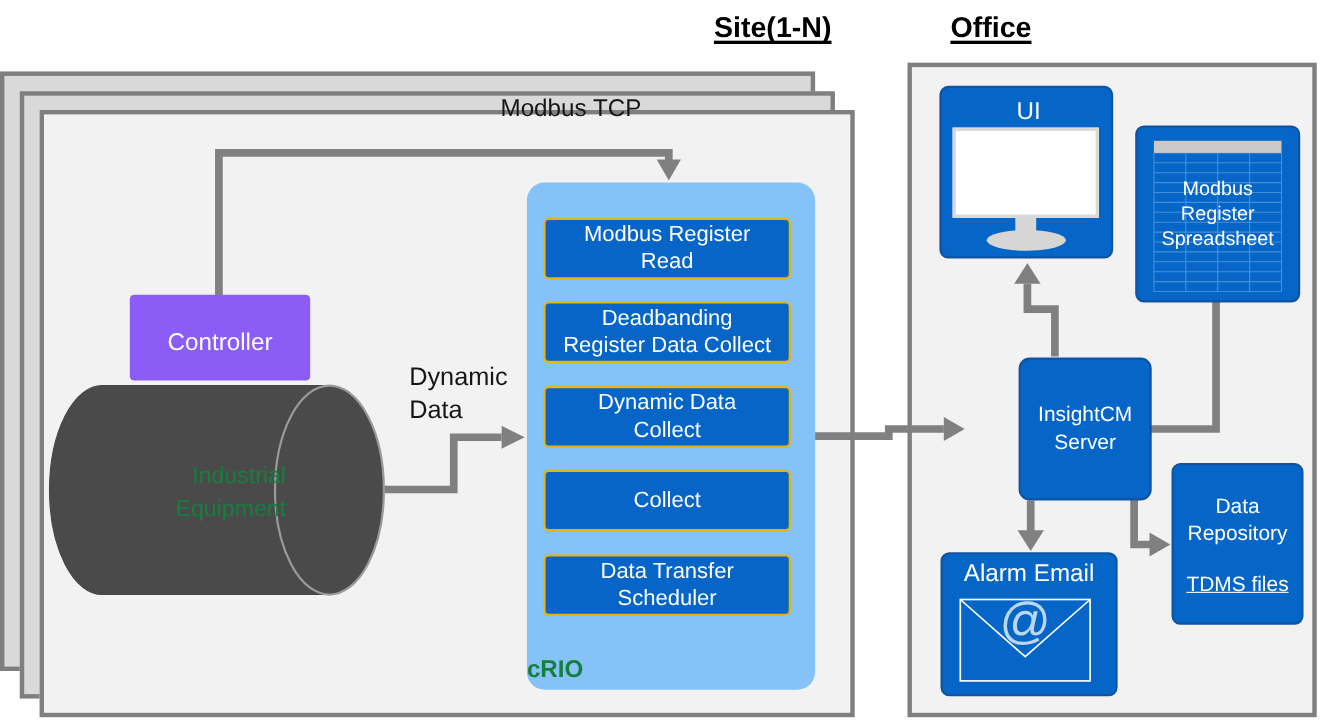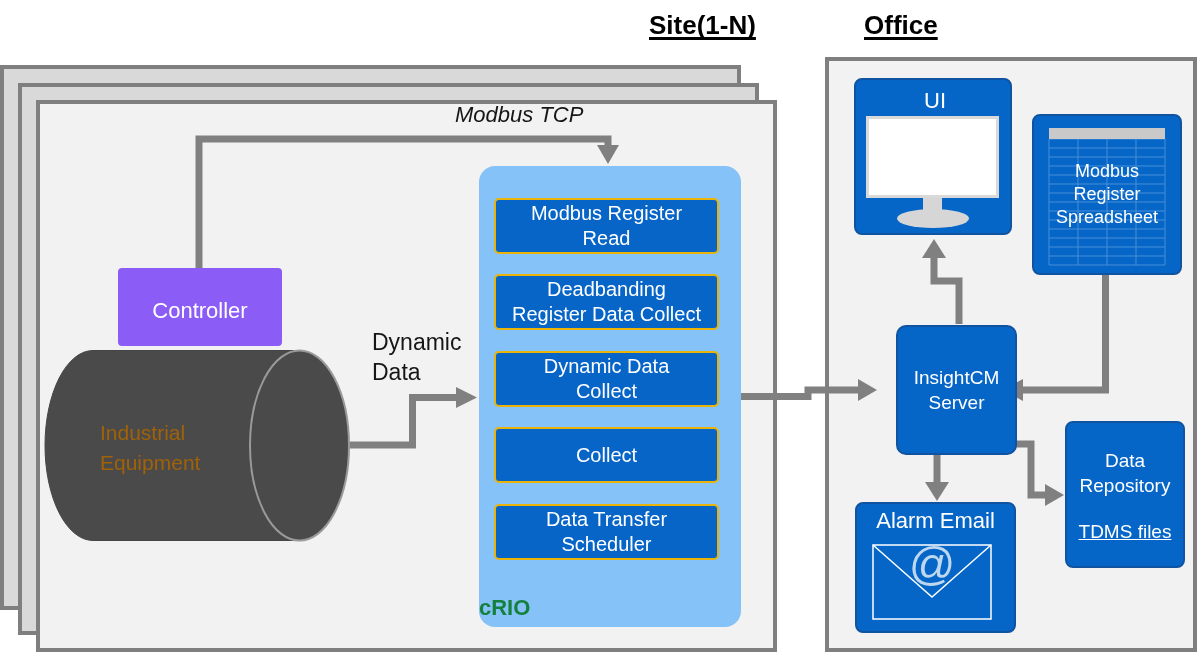--- a/index.html
+++ b/index.html
@@ -19,21 +19,21 @@
 
 <div class="stack" style="left:0px;top:65px;height:545px;background:#d9d9d9;"></div>
 <div class="stack" style="left:18px;top:83px;background:#d9d9d9;"></div>
 <div class="stack" style="left:36px;top:100px;background:#f2f2f2;"></div>
 
 <div class="abs" style="left:825px;top:57px;width:372px;height:595px;border:4px solid #7f7f7f;box-sizing:border-box;background:#f2f2f2;"></div>
 
 <div class="title" style="left:649px;top:10px;">Site(1-N)</div>
 <div class="title" style="left:864px;top:10px;">Office</div>
 
-<div class="lbl" style="left:455px;top:102px;font-style:italic;">Modbus TCP</div>
+<div class="lbl" style="left:455px;top:85px;">Modbus TCP</div>
 <div class="lbl" style="left:372px;top:327px;width:92px;text-align:left;line-height:30px;font-size:23px;">Dynamic<br>Data</div>
 
 <svg class="abs" style="left:0;top:0;" width="1200" height="656" viewBox="0 0 1200 656">
   <g stroke="#808080" stroke-width="7" fill="none">
     <polyline points="199,269 199,139 608,139 608,146"></polyline>
     <polyline points="349,445 412.5,445 412.5,397.5 456,397.5"></polyline>
     <polyline points="741,396.5 808,396.5 808,390 858,390"></polyline>
     <polyline points="1105.5,274 1105.5,390 1022,390"></polyline>
     <polyline points="959,324 959,281 934,281 934,258"></polyline>
     <polyline points="937,455 937,483"></polyline>
@@ -50,21 +50,21 @@
   </g>
 </svg>
 
 <div class="abs" style="left:118px;top:268px;width:164px;height:78px;background:#8b5cf6;border-radius:4px;
      color:#fff;font-size:22px;display:flex;align-items:center;justify-content:center;padding-top:7px;box-sizing:border-box;">Controller</div>
 
 <svg class="abs" style="left:40px;top:340px;" width="320" height="210" viewBox="0 0 320 210">
   <path d="M260,10.5 L53,10.5 A48,95 0 0 0 53,200.5 L260,200.5 Z" fill="#4a4a4a" stroke="#454545" stroke-width="1"></path>
   <ellipse cx="259.5" cy="105.5" rx="49.5" ry="95" fill="#4a4a4a" stroke="#9a9a9a" stroke-width="2"></ellipse>
 </svg>
-<div class="abs" style="left:100px;top:418px;width:160px;text-align:left;color:#a16207;font-size:21px;line-height:30px;">Industrial<br>Equipment</div>
+<div class="abs" style="left:100px;top:418px;width:160px;text-align:right;color:#15803d;font-size:21px;line-height:30px;">Industrial<br>Equipment</div>
 
 <div class="abs" style="left:479px;top:166px;width:262px;height:461px;background:#85c2f7;border-radius:16px;"></div>
 <div class="innerbox" style="top:198px;height:56px;">Modbus Register<br>Read</div>
 <div class="innerbox" style="top:274px;height:56px;">Deadbanding<br>Register Data Collect</div>
 <div class="innerbox" style="top:351px;height:56px;">Dynamic Data<br>Collect</div>
 <div class="innerbox" style="top:427px;height:56px;">Collect</div>
 <div class="innerbox" style="top:504px;height:56px;">Data Transfer<br>Scheduler</div>
 <div class="abs" style="left:479px;top:595px;width:262px;color:#15803d;font-size:22px;font-weight:bold;">cRIO</div>
 
 <div class="bluebox" style="left:854px;top:78px;width:158px;height:157px;"></div>
@@ -76,21 +76,21 @@
 <div class="bluebox" style="left:1032px;top:114px;width:150px;height:161px;"></div>
 <svg class="abs" style="left:1032px;top:114px;" width="150" height="161" viewBox="0 0 150 161">
   <g stroke="#bcd9f5" stroke-width="1" opacity="0.35">
     <path d="M17,25 H133 M17,34 H133 M17,43 H133 M17,52 H133 M17,61 H133 M17,70 H133 M17,79 H133 M17,88 H133 M17,97 H133 M17,106 H133 M17,115 H133 M17,124 H133 M17,133 H133 M17,142 H133 M17,151 H133"></path>
     <path d="M17,25 V151 M46,25 V151 M75,25 V151 M104,25 V151 M133,25 V151"></path>
   </g>
   <rect x="17" y="14" width="116" height="11" fill="#c9c9c9"></rect>
 </svg>
 <div class="abs" style="left:1032px;top:160px;width:150px;text-align:center;color:#fff;font-size:18px;line-height:23px;">Modbus<br>Register<br>Spreadsheet</div>
 
-<div class="bluebox" style="left:896px;top:325px;width:121px;height:130px;border-radius:10px;display:flex;align-items:center;justify-content:center;font-size:19px;line-height:25px;">InsightCM<br>Server</div>
+<div class="bluebox" style="left:926px;top:325px;width:121px;height:130px;border-radius:10px;display:flex;align-items:center;justify-content:center;font-size:19px;line-height:25px;">InsightCM<br>Server</div>
 
 <div class="bluebox" style="left:855px;top:502px;width:161px;height:131px;"></div>
 <div class="abs" style="left:855px;top:508px;width:161px;text-align:center;color:#fff;font-size:22px;">Alarm Email</div>
 <svg class="abs" style="left:855px;top:502px;" width="161" height="131" viewBox="0 0 161 131">
   <rect x="18" y="43" width="118" height="74" fill="none" stroke="#fff" stroke-width="1.5"></rect>
   <path d="M18,43 L77,95 L136,43" fill="none" stroke="#fff" stroke-width="1.5"></path>
   <text x="77" y="78" text-anchor="middle" fill="#bdd7ee" font-size="46" font-family="Liberation Sans, sans-serif">@</text>
 </svg>
 
 <div class="bluebox" style="left:1065px;top:421px;width:120px;height:147px;font-size:19px;line-height:25px;">

